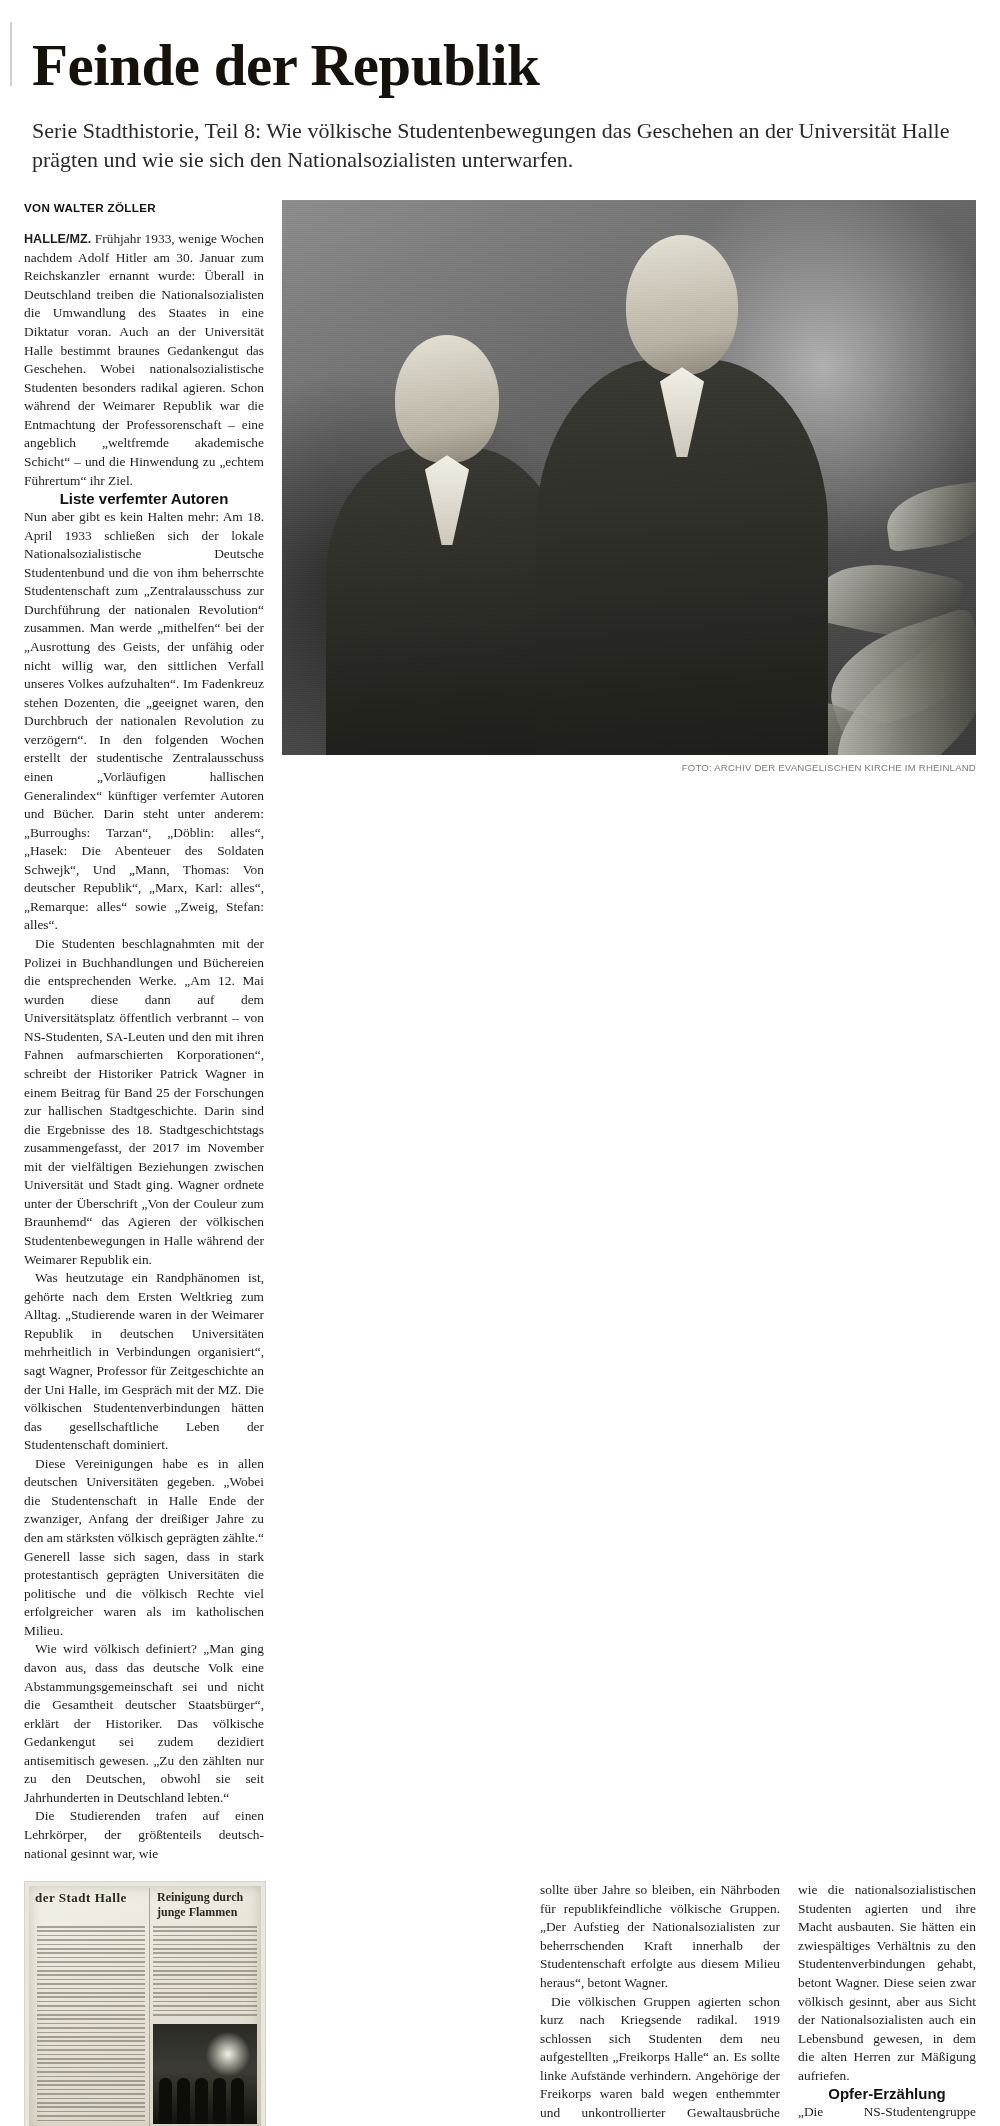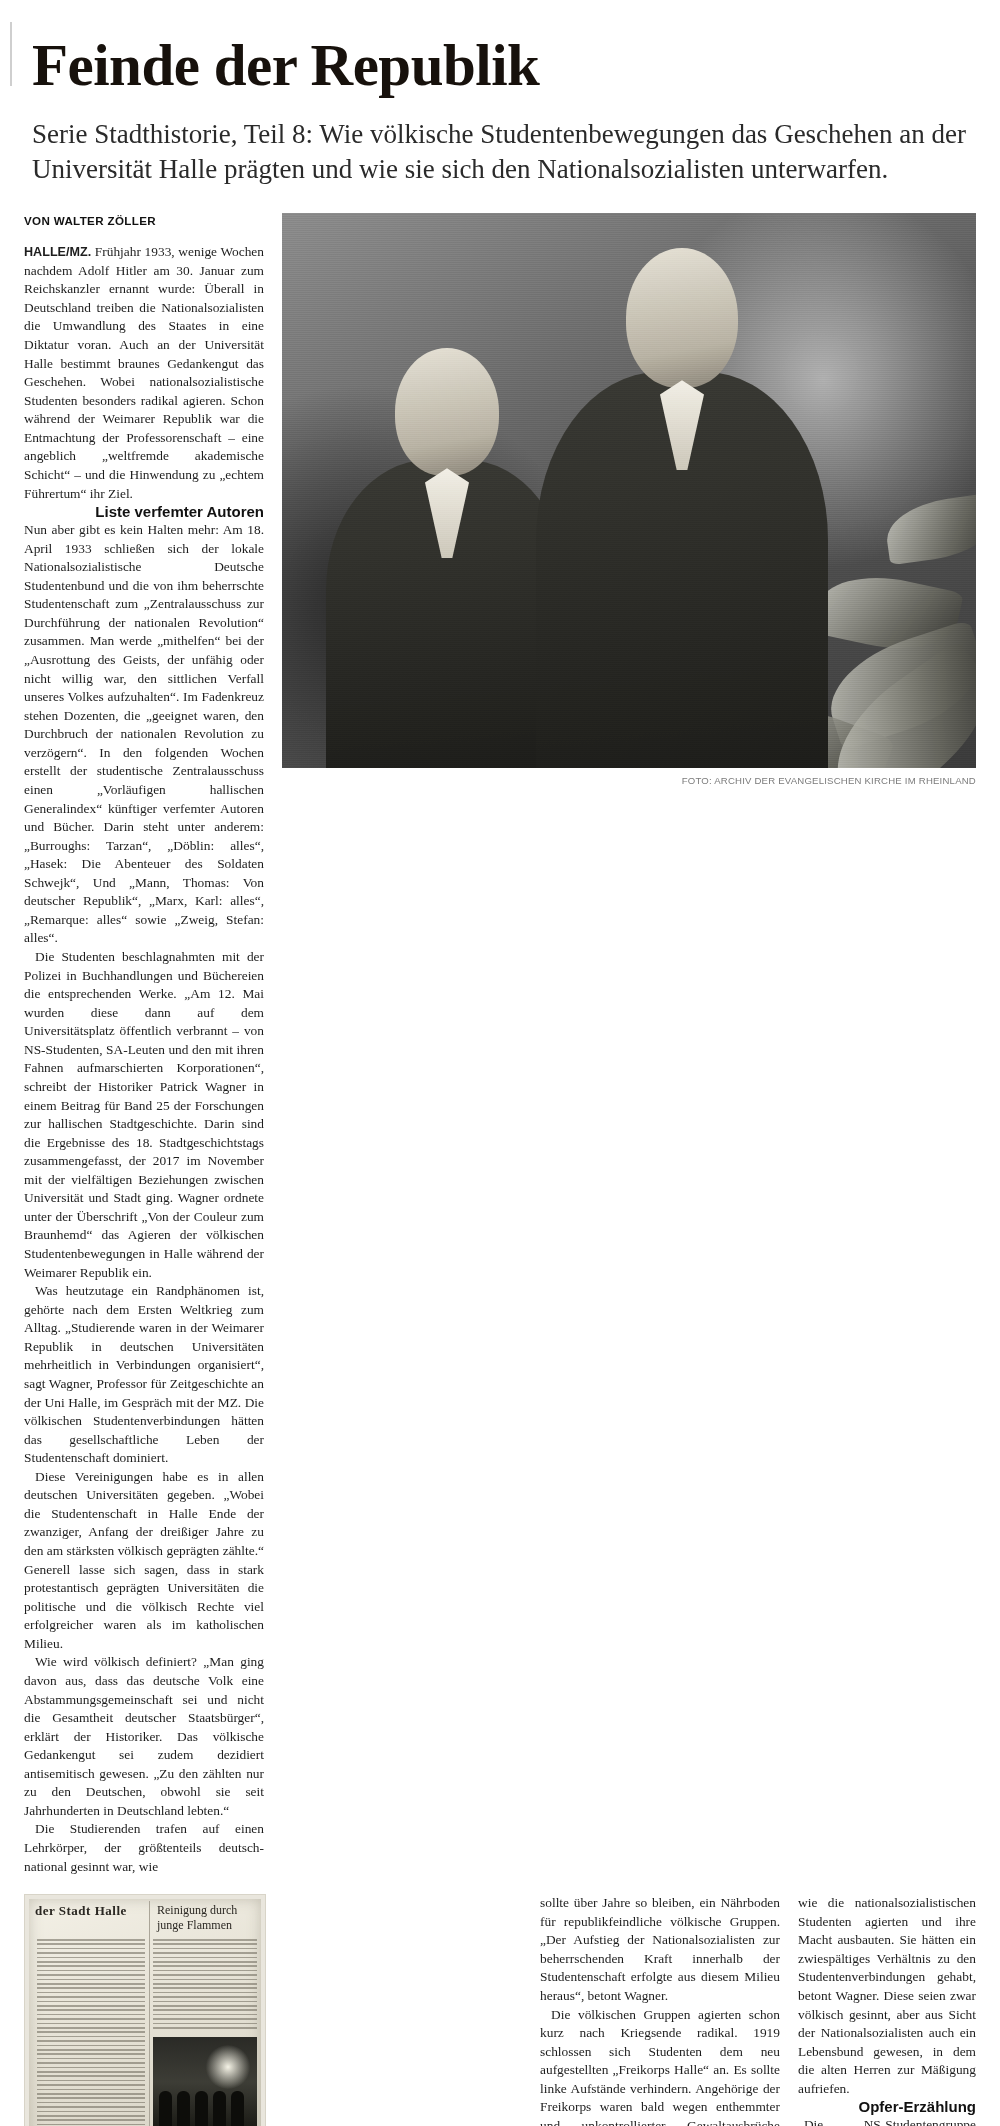--- a/index.html
+++ b/index.html
@@ -28,21 +28,21 @@
     font-family:"Liberation Serif", serif;
     font-weight:bold;
     font-size:59px;
     line-height:1.0;
     letter-spacing:-0.5px;
     margin:14px 0 0 8px;
     color:#17110c;
   }
   .deck{
     font-family:"Liberation Serif", serif;
-    font-size:27px;
+    font-size:22px;
     line-height:1.30;
     color:#2a2a2a;
     margin:22px 0 0 8px;
     width:952px;
   }
 
   
   .grid{
     margin-top:26px;
     display:grid;
@@ -72,21 +72,21 @@
     text-align:left;
   }
   .dateline{font-family:"Liberation Sans", sans-serif;font-weight:bold;font-size:12.6px;}
   .subhead{
     font-family:"Liberation Sans", sans-serif;
     font-weight:bold;
     font-size:15px;
     line-height:1.2;
     margin:13px 0 5px 0;
     text-indent:0 !important;
-    text-align:right;
+    text-align:center;
     color:#111;
   }
 
   
   .photo-block{width:100%;}
   .photo{
     width:100%;
     height:555px;
     position:relative;
     overflow:hidden;
@@ -178,21 +178,21 @@
   }
   .clip .fraktur{
     position:absolute;top:8px;left:10px;right:10px;
     font-family:"Liberation Serif", serif;
     font-weight:bold;font-size:13px;color:#2b2823;
     letter-spacing:.5px;
   }
   .clip .fraktur2{
     position:absolute;top:8px;left:132px;right:0;
     font-family:"Liberation Serif", serif;
-    font-weight:normal;font-size:12px;color:#2b2823;
+    font-weight:bold;font-size:12px;color:#2b2823;
   }
   .clip .txtcol{
     position:absolute;top:44px;width:108px;
     background-image:repeating-linear-gradient(180deg,#6b6659 0 1.6px,rgba(0,0,0,0) 1.6px 4.4px);
     opacity:.55;
   }
   .clip .c1{left:12px;height:196px;}
   .clip .c2{left:128px;height:92px;width:104px;}
   .clip .photoins{
     position:absolute;left:128px;top:142px;width:104px;height:100px;

